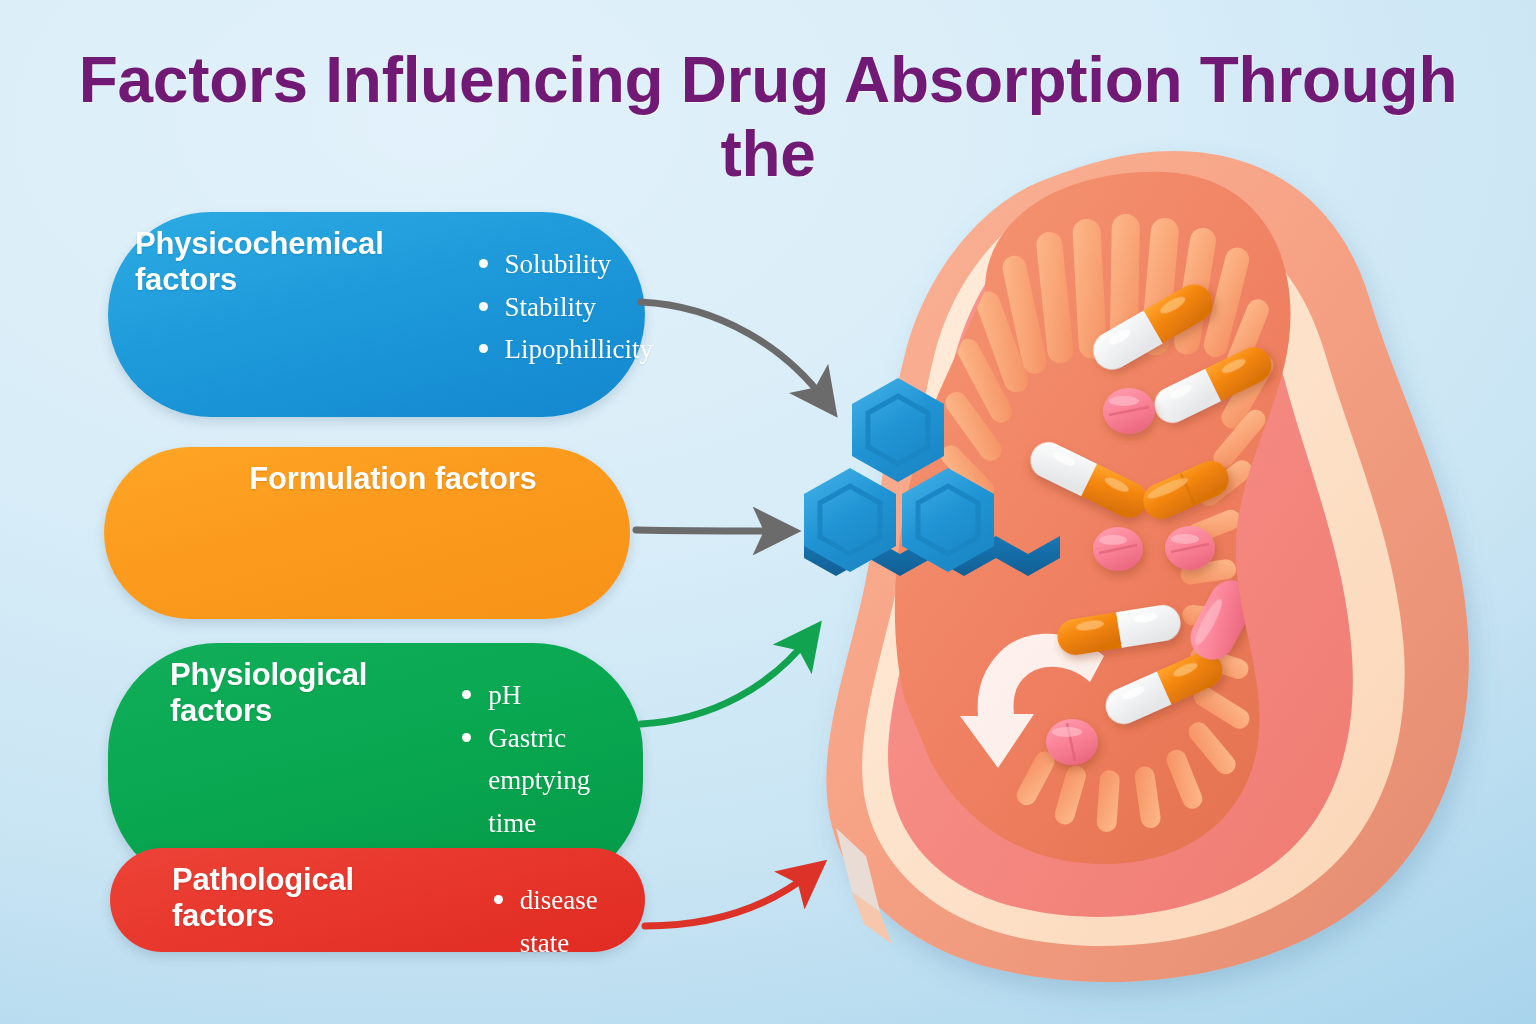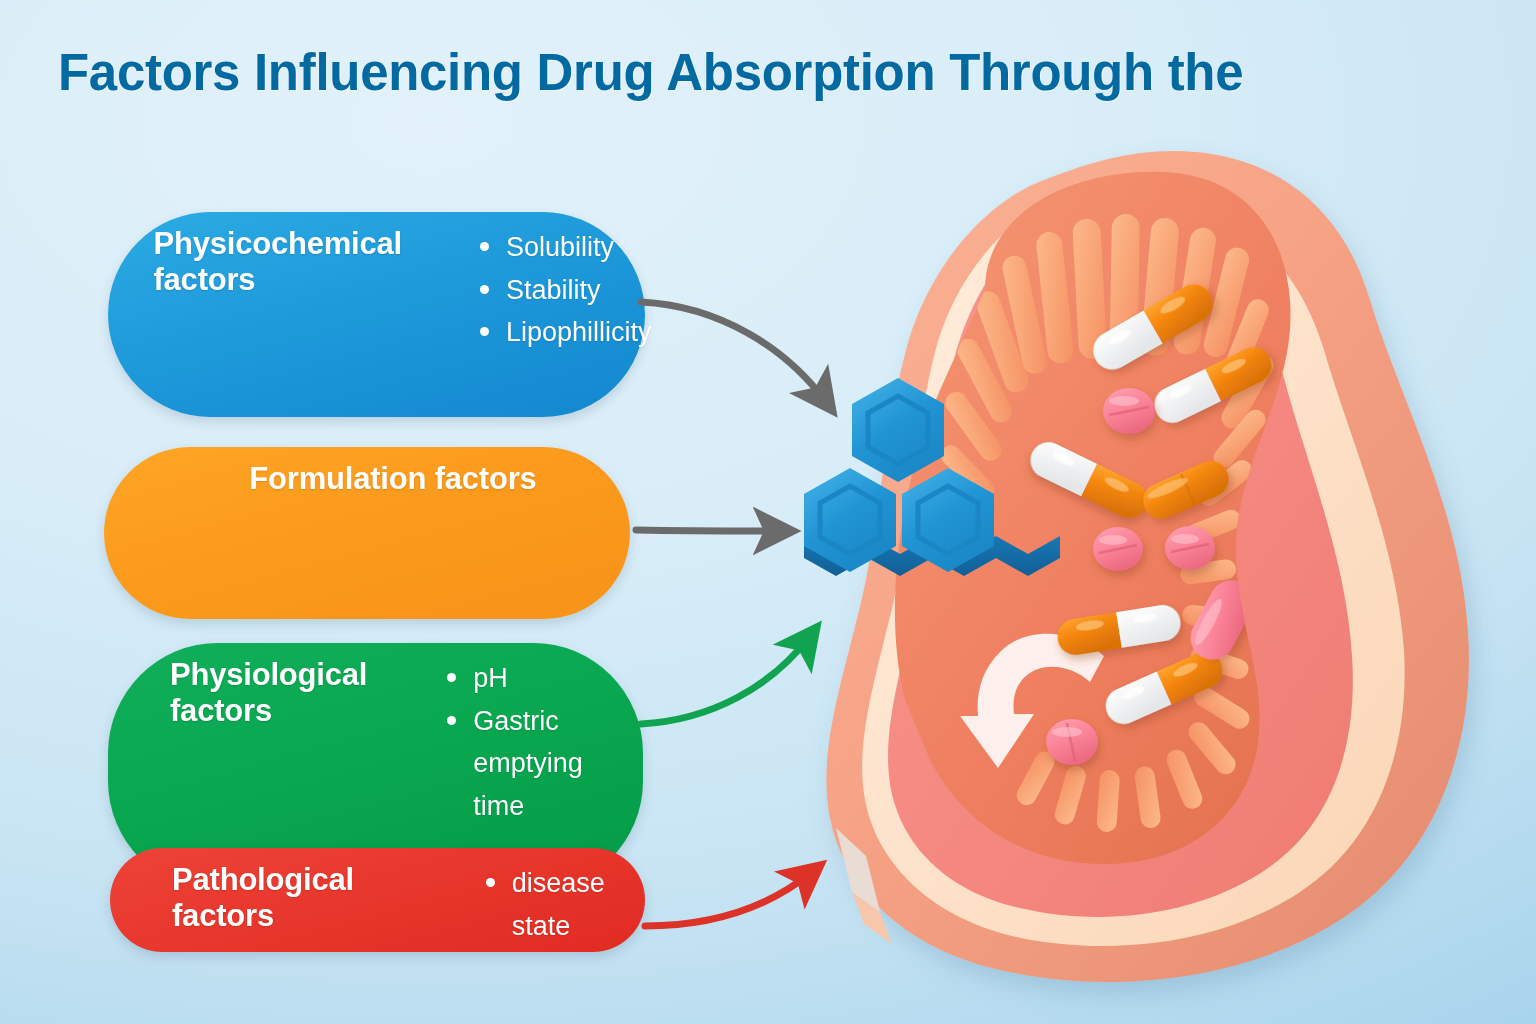--- a/index.html
+++ b/index.html
@@ -15,22 +15,23 @@
     position: relative;
   }
 
   
   #title {
     position: absolute;
     left: 50%;
     transform: translateX(-50%);
     top: 44px;
     width: 1420px;
-    color: #0369a1;
-    font-size: 51px;
+    text-align: center;
+    color: #701a75;
+    font-size: 64px;
     font-weight: bold;
     line-height: 1.15;
     letter-spacing: -0.3px;
     text-shadow: 1px 1px 0 rgba(255,255,255,0.55);
   }
 
   
   .card {
     position: absolute;
     border-radius: 110px;
@@ -44,23 +45,24 @@
   }
   .card .card-title {
     font-size: 31px;
     font-weight: bold;
     padding-left: 62px;
     margin-bottom: 3px;
     text-shadow: 0 1px 2px rgba(0,0,0,0.14);
     letter-spacing: -0.2px;
   }
   .card ul {
-    margin: 0;
+    margin: 17px;
     padding: 0 0 0 78px;
     list-style: none;
+    font-family: Liberation Serif, serif;
   }
   .card ul li {
     position: relative;
     font-size: 27px;
     line-height: 1.58;
     padding-left: 26px;
     text-shadow: 0 1px 2px rgba(0,0,0,0.10);
   }
   .card ul li::before {
     content: "";

